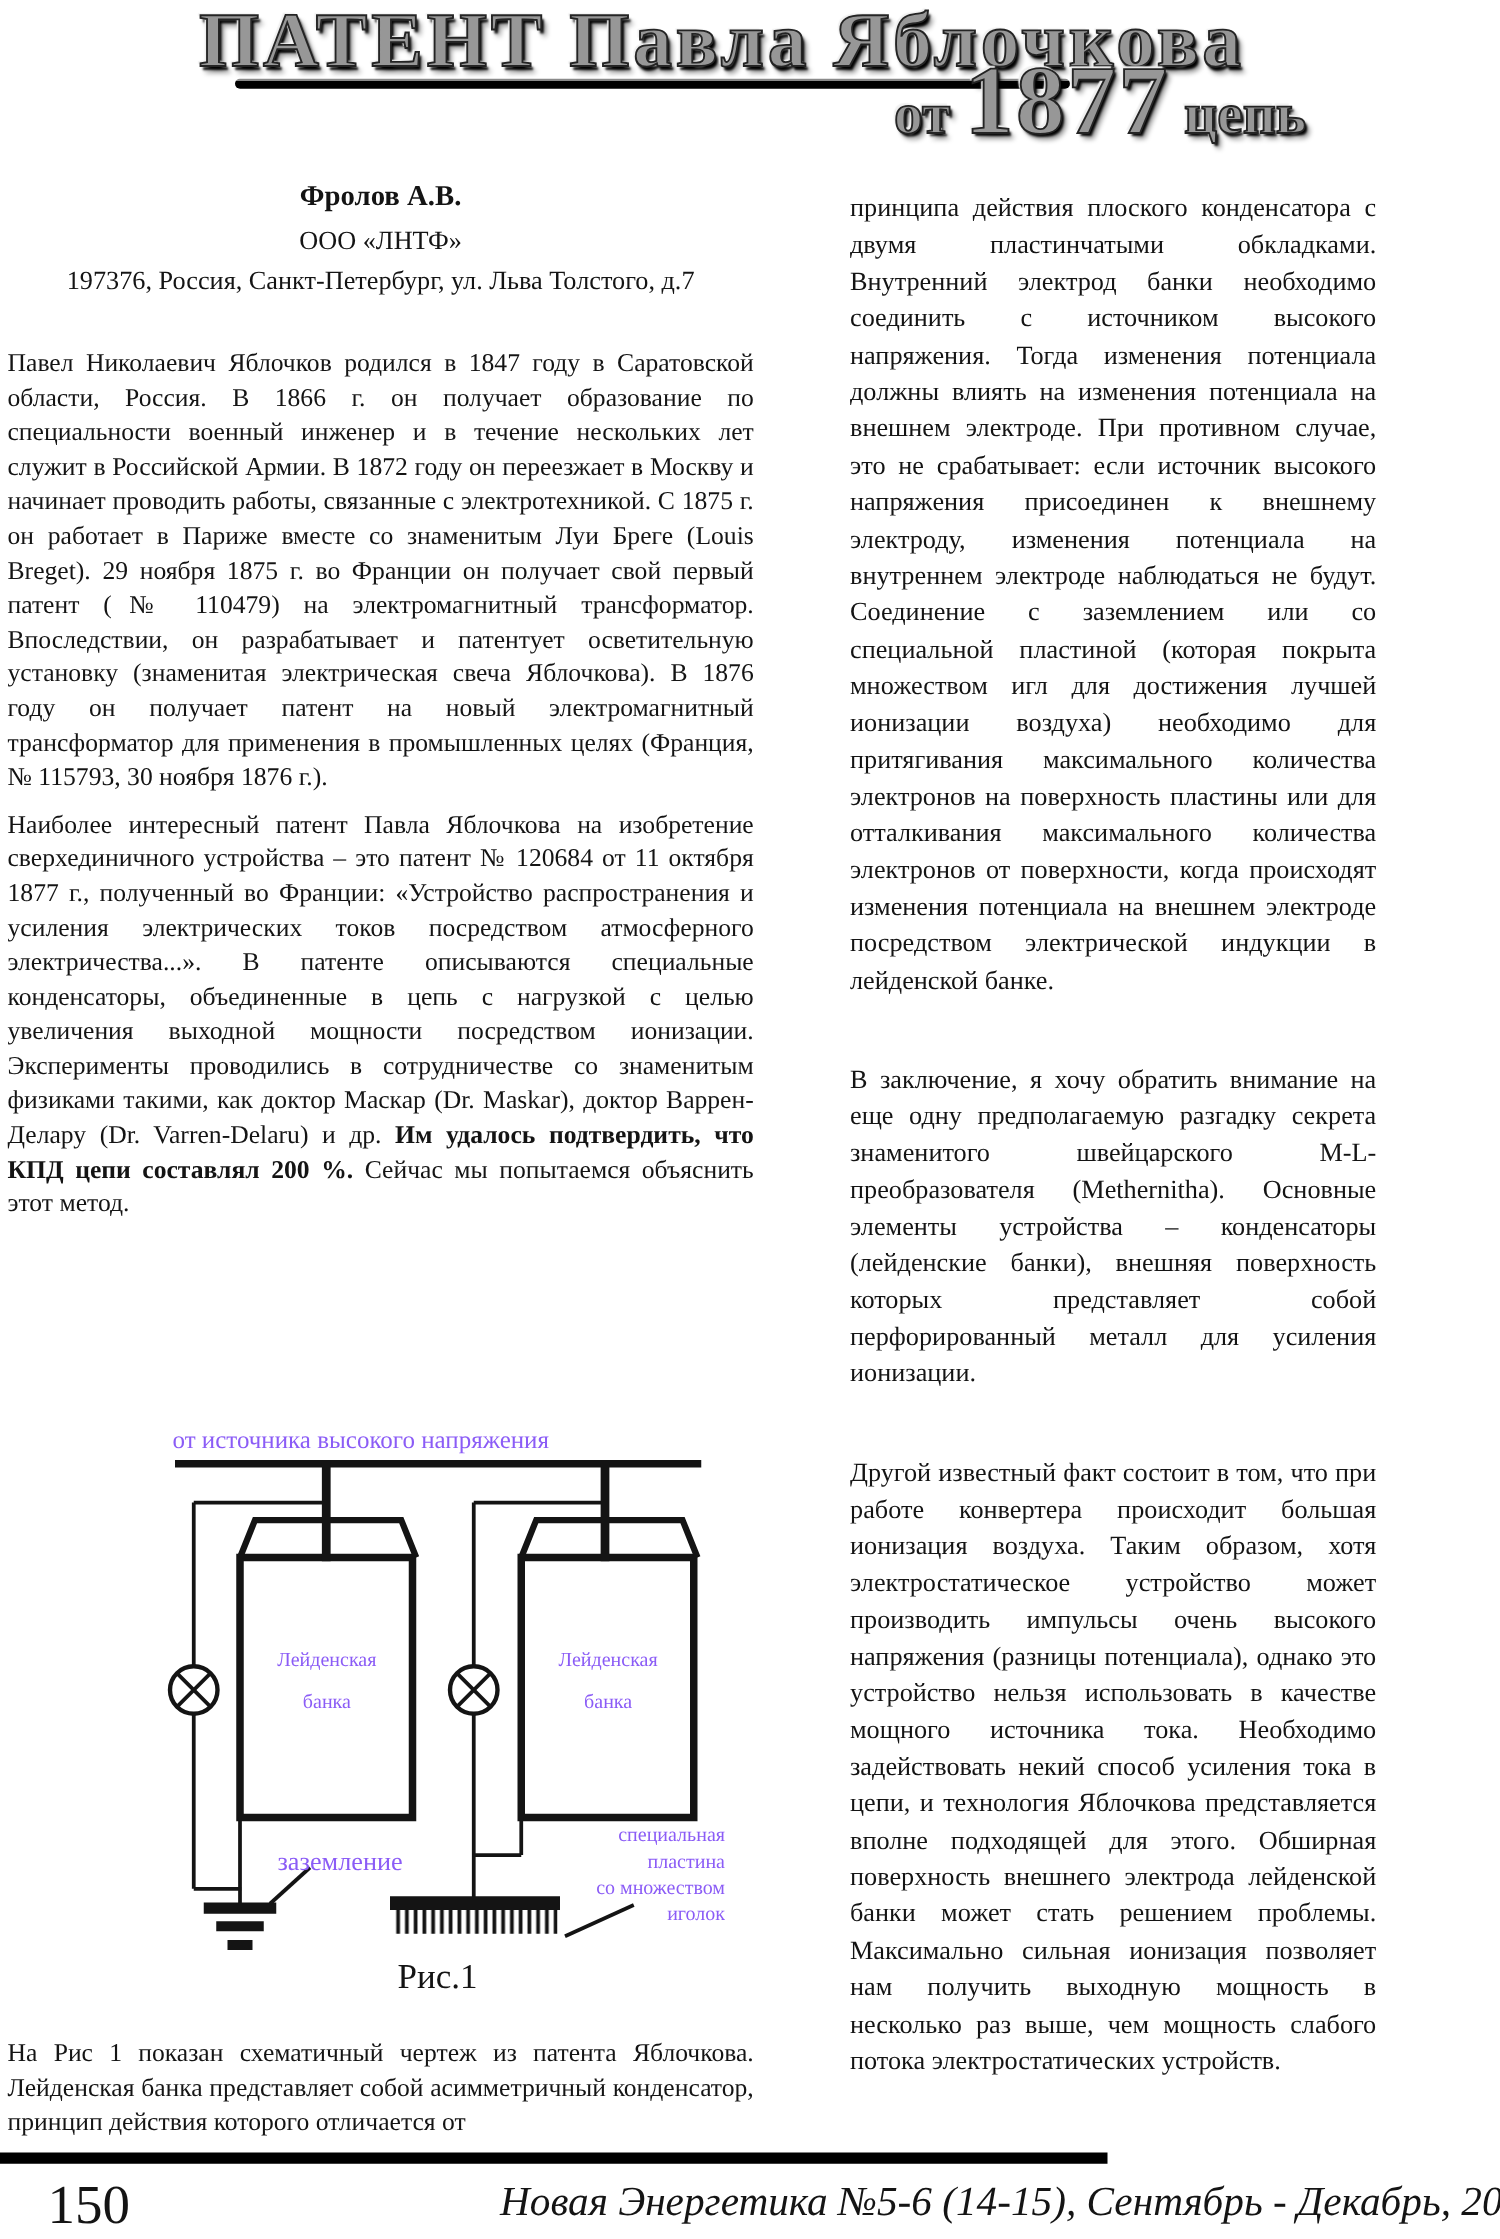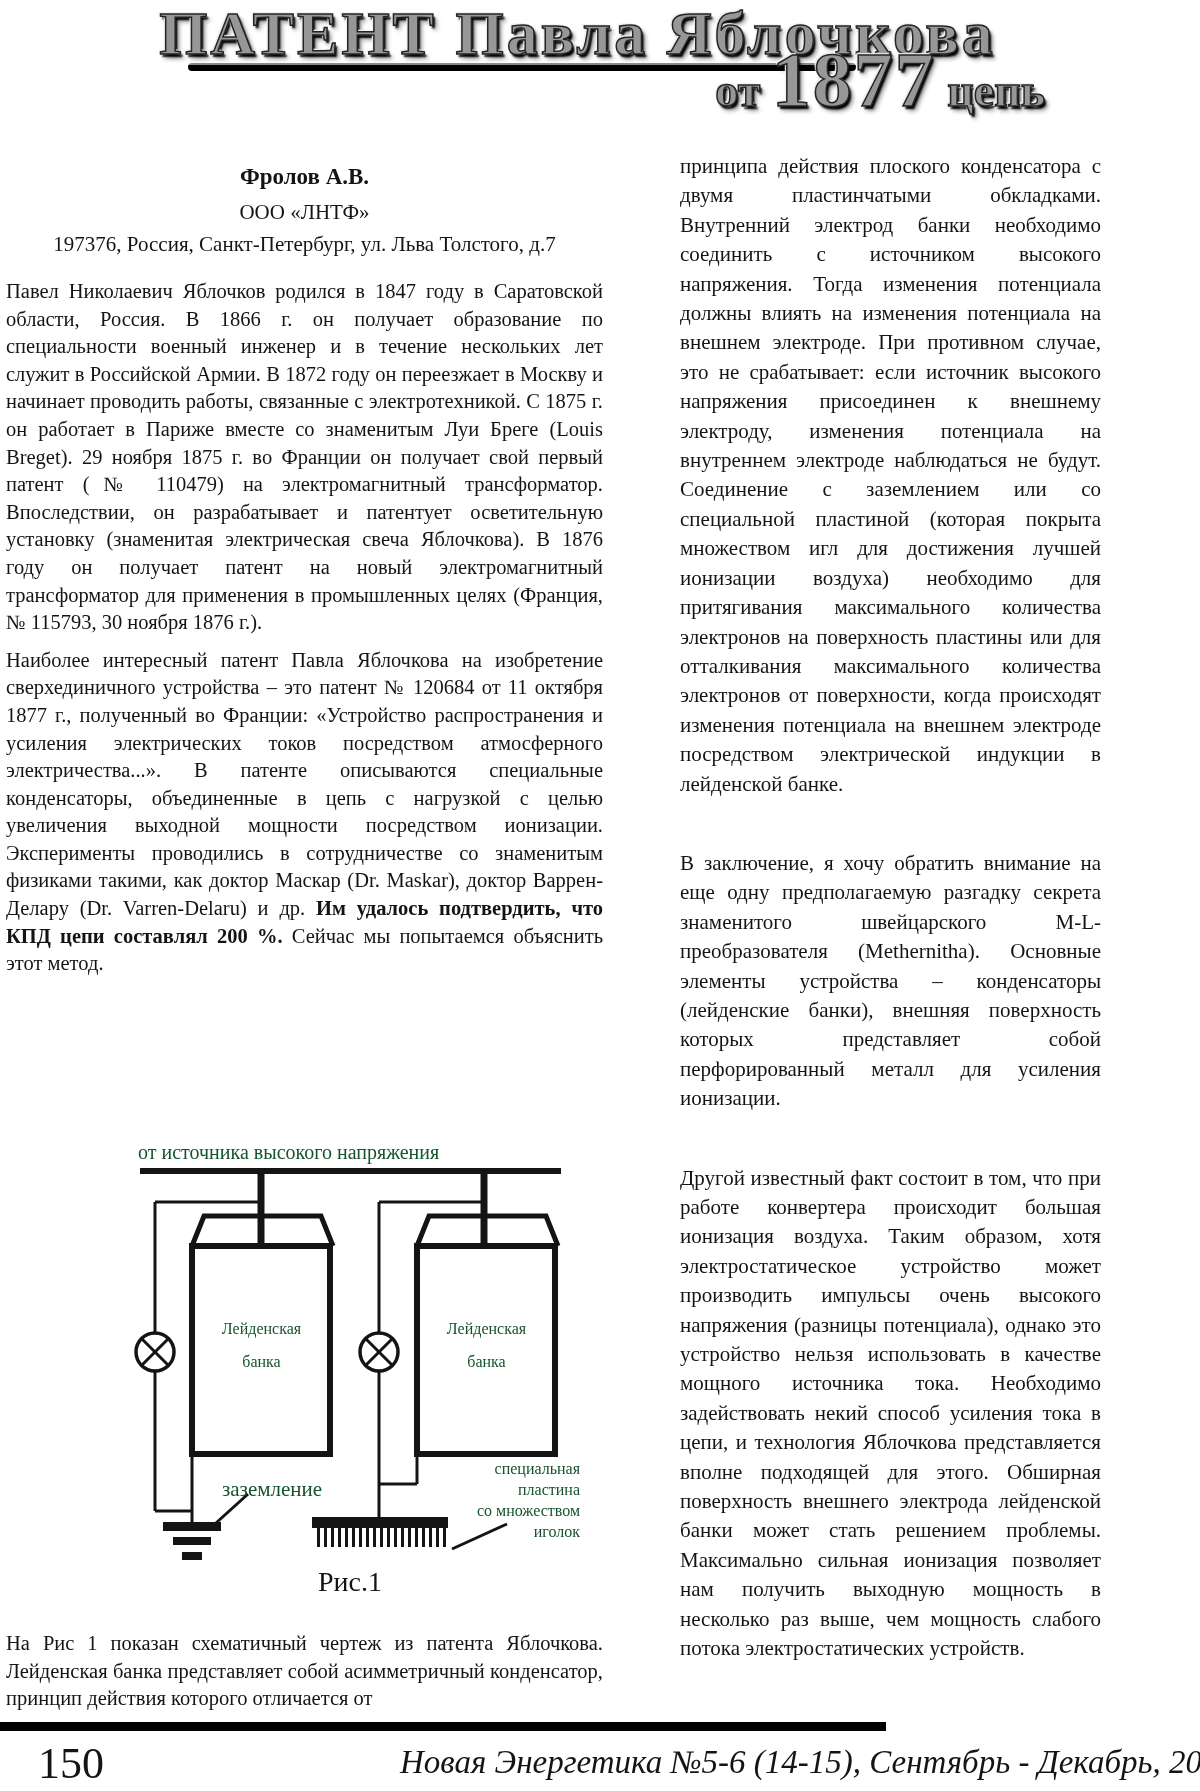--- a/index.html
+++ b/index.html
@@ -18,36 +18,36 @@
     font-size:62px;letter-spacing:3px;white-space:nowrap;}
   .title-underline{position:absolute;left:188px;top:63px;width:668px;height:8px;
     background:linear-gradient(to bottom,#8a8a8a 0 2px,#000 2px);border-radius:4px;}
   .title-line2{position:absolute;left:600px;top:40px;width:445px;text-align:right;
     line-height:80px;white-space:nowrap;}
   .title-line2 .small{font-size:46px;}
   .title-line2 .big{font-size:78px;letter-spacing:2px;}
 
   
   .author{position:absolute;left:6px;top:144px;width:597px;text-align:center;}
-  .author .name{font-size:23px;font-weight:bold;margin-bottom:10px;margin-top:20px;}
+  .author .name{font-size:23px;font-weight:bold;margin-bottom:10px;}
   .author .line{font-size:21px;margin-bottom:7px;}
 
   
   .col{position:absolute;text-align:justify;}
   .col p{margin:0;}
   .col-left{left:6px;top:278px;width:597px;font-size:20.5px;line-height:27.6px;}
   .col-left p{margin-bottom:10px;}
   .col-right{left:632px;top:152px;width:421px;font-size:21px;line-height:29.4px;margin-left:48px;}
   .col-right p{margin-bottom:50px;}
   .col-left-bottom{left:6px;top:1630px;width:597px;font-size:20.5px;line-height:27.6px;}
   .bold-claim{font-weight:bold;}
 
   
   .fig-svg{position:absolute;left:100px;top:1140px;width:500px;height:470px;}
-  .fig-label{position:absolute;font-size:20px;line-height:21px;color:#14532d;}
+  .fig-label{position:absolute;font-size:20px;line-height:21px;color:#8b5cf6;}
   .lab-source{left:138px;top:1142px;width:320px;}
   .lab-jar{width:139px;text-align:center;font-size:16px;line-height:33px;white-space:pre-line;top:1312px;}
   .lab-jar-left{left:192px;}
   .lab-jar-right{left:417px;}
   .lab-ground{left:222px;top:1479px;font-size:21px;}
   .lab-plate{left:438px;top:1458px;width:142px;text-align:right;white-space:pre-line;font-size:16px;line-height:21px;}
   .fig-caption{position:absolute;left:255px;top:1566px;width:190px;text-align:center;font-size:28px;}
 
   
   .footer-rule{position:absolute;left:0;top:1722px;width:886px;height:9px;background:#000;}

